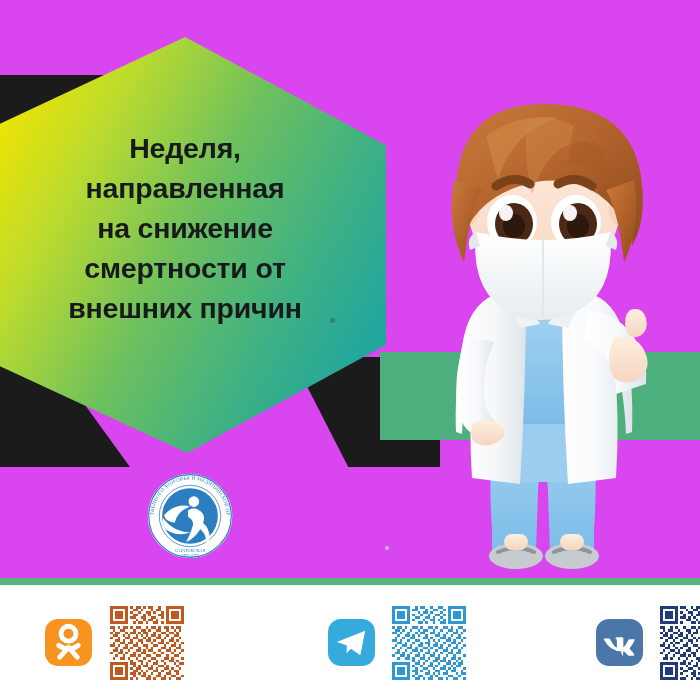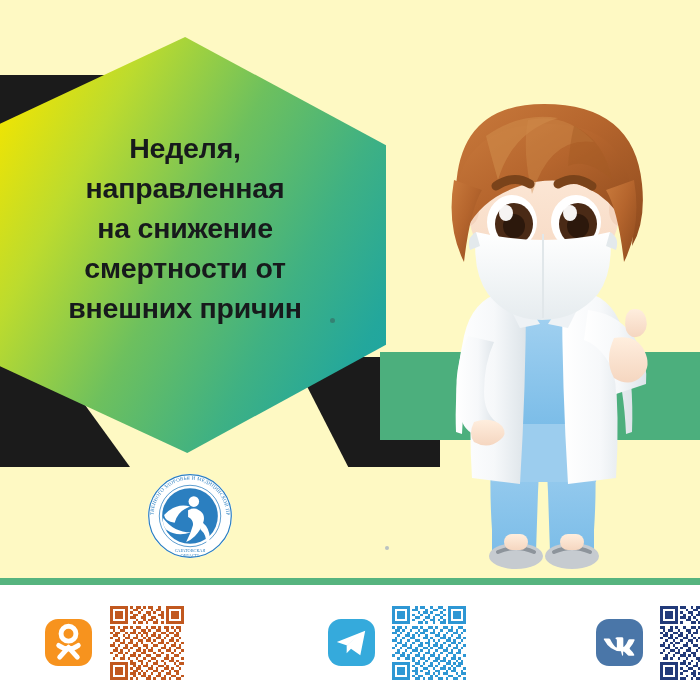--- a/index.html
+++ b/index.html
@@ -4,21 +4,21 @@
 <style>
   html,body{margin:0;padding:0;background:#fff;}
   body{
     font-family:"Liberation Sans", sans-serif;
     -webkit-font-smoothing:antialiased;
   }
   #poster{
     position:relative;
     width:700px;height:700px;
     overflow:hidden;
-    background:#fef9c3;
+    background:#d946ef;
   }
   
   .bg-layer{position:absolute;inset:0;}
   .blk{position:absolute;background:#1b1b1b;}
   .blk-tl{
     left:-60px;top:75px;width:190px;height:110px;
     clip-path:polygon(0 0,100% 0,58% 100%,0 100%);
   }
   .blk-bl{
     left:-60px;top:357px;width:190px;height:110px;

